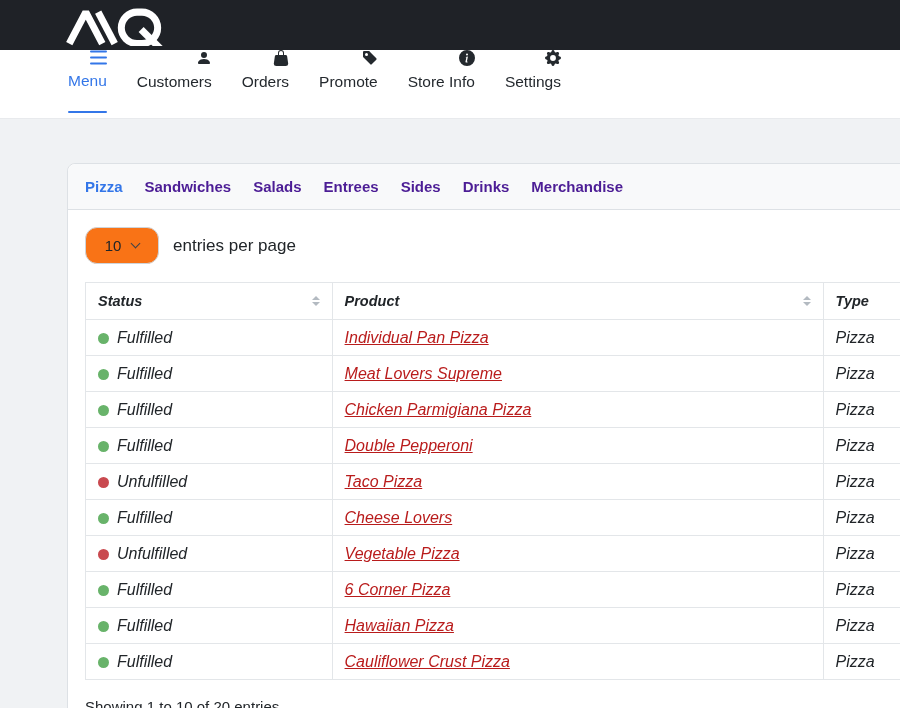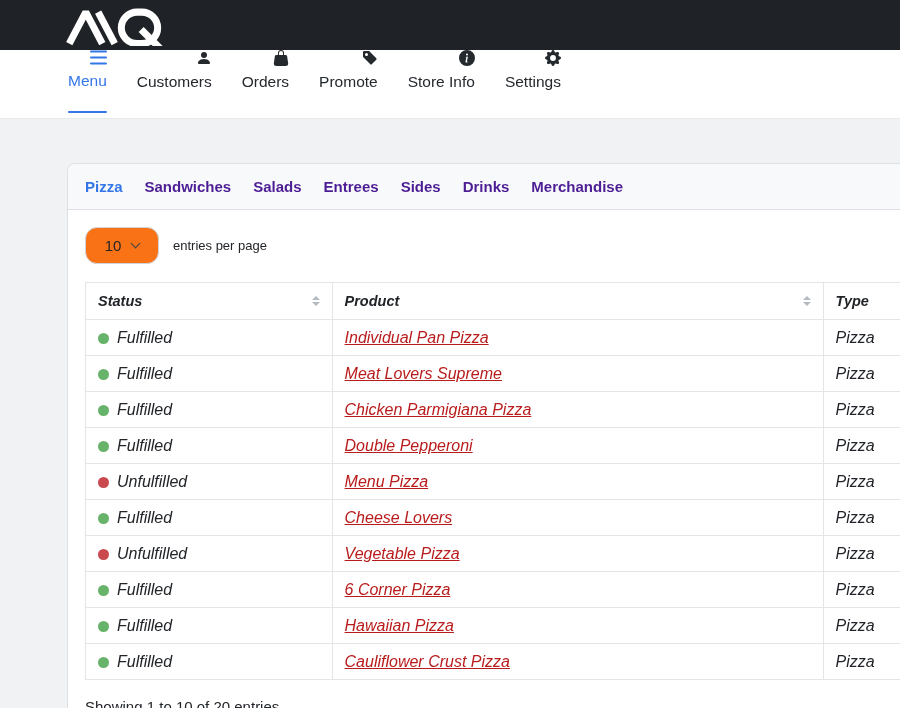--- a/index.html
+++ b/index.html
@@ -55,21 +55,21 @@
     width: 74px; height: 37px; background: #f97316;
     border: 1px solid #ced4da; border-radius: 12px;
     display: flex; align-items: center; justify-content: center; gap: 11px;
     font-size: 15px; cursor: pointer;
   }
   .chev {
     width: 7px; height: 7px; margin-top: -4px;
     border-right: 1.8px solid #3d4349; border-bottom: 1.8px solid #3d4349;
     transform: rotate(45deg);
   }
-  .entries-label { margin-left: 14px; font-size: 13px; }
+  .entries-label { margin-left: 14px; font-size: 17px; }
 
   
   table { border-collapse: collapse; width: 981px; table-layout: fixed; }
   th, td { border: 1px solid #e3e6e9; padding: 0 12px; text-align: left; font-style: italic; }
   th { height: 37px; font-size: 14.5px; font-weight: 700; }
   td { height: 36px; font-size: 16px; }
   .col-status  { width: 237px; }
   .col-product { width: 472px; }
   .col-type    { width: 233px; }
   .th-flex { display: flex; align-items: center; justify-content: space-between; }
@@ -221,21 +221,21 @@
               <td><a class="plink">Chicken Parmigiana Pizza</a></td>
               <td>Pizza</td>
             </tr>
             <tr>
               <td><span class="dot green"></span><span>Fulfilled</span></td>
               <td><a class="plink">Double Pepperoni</a></td>
               <td>Pizza</td>
             </tr>
             <tr>
               <td><span class="dot red"></span><span>Unfulfilled</span></td>
-              <td><a class="plink">Menu Pizza</a></td>
+              <td><a class="plink">Taco Pizza</a></td>
               <td>Pizza</td>
             </tr>
             <tr>
               <td><span class="dot green"></span><span>Fulfilled</span></td>
               <td><a class="plink">Cheese Lovers</a></td>
               <td>Pizza</td>
             </tr>
             <tr>
               <td><span class="dot red"></span><span>Unfulfilled</span></td>
               <td><a class="plink">Vegetable Pizza</a></td>

